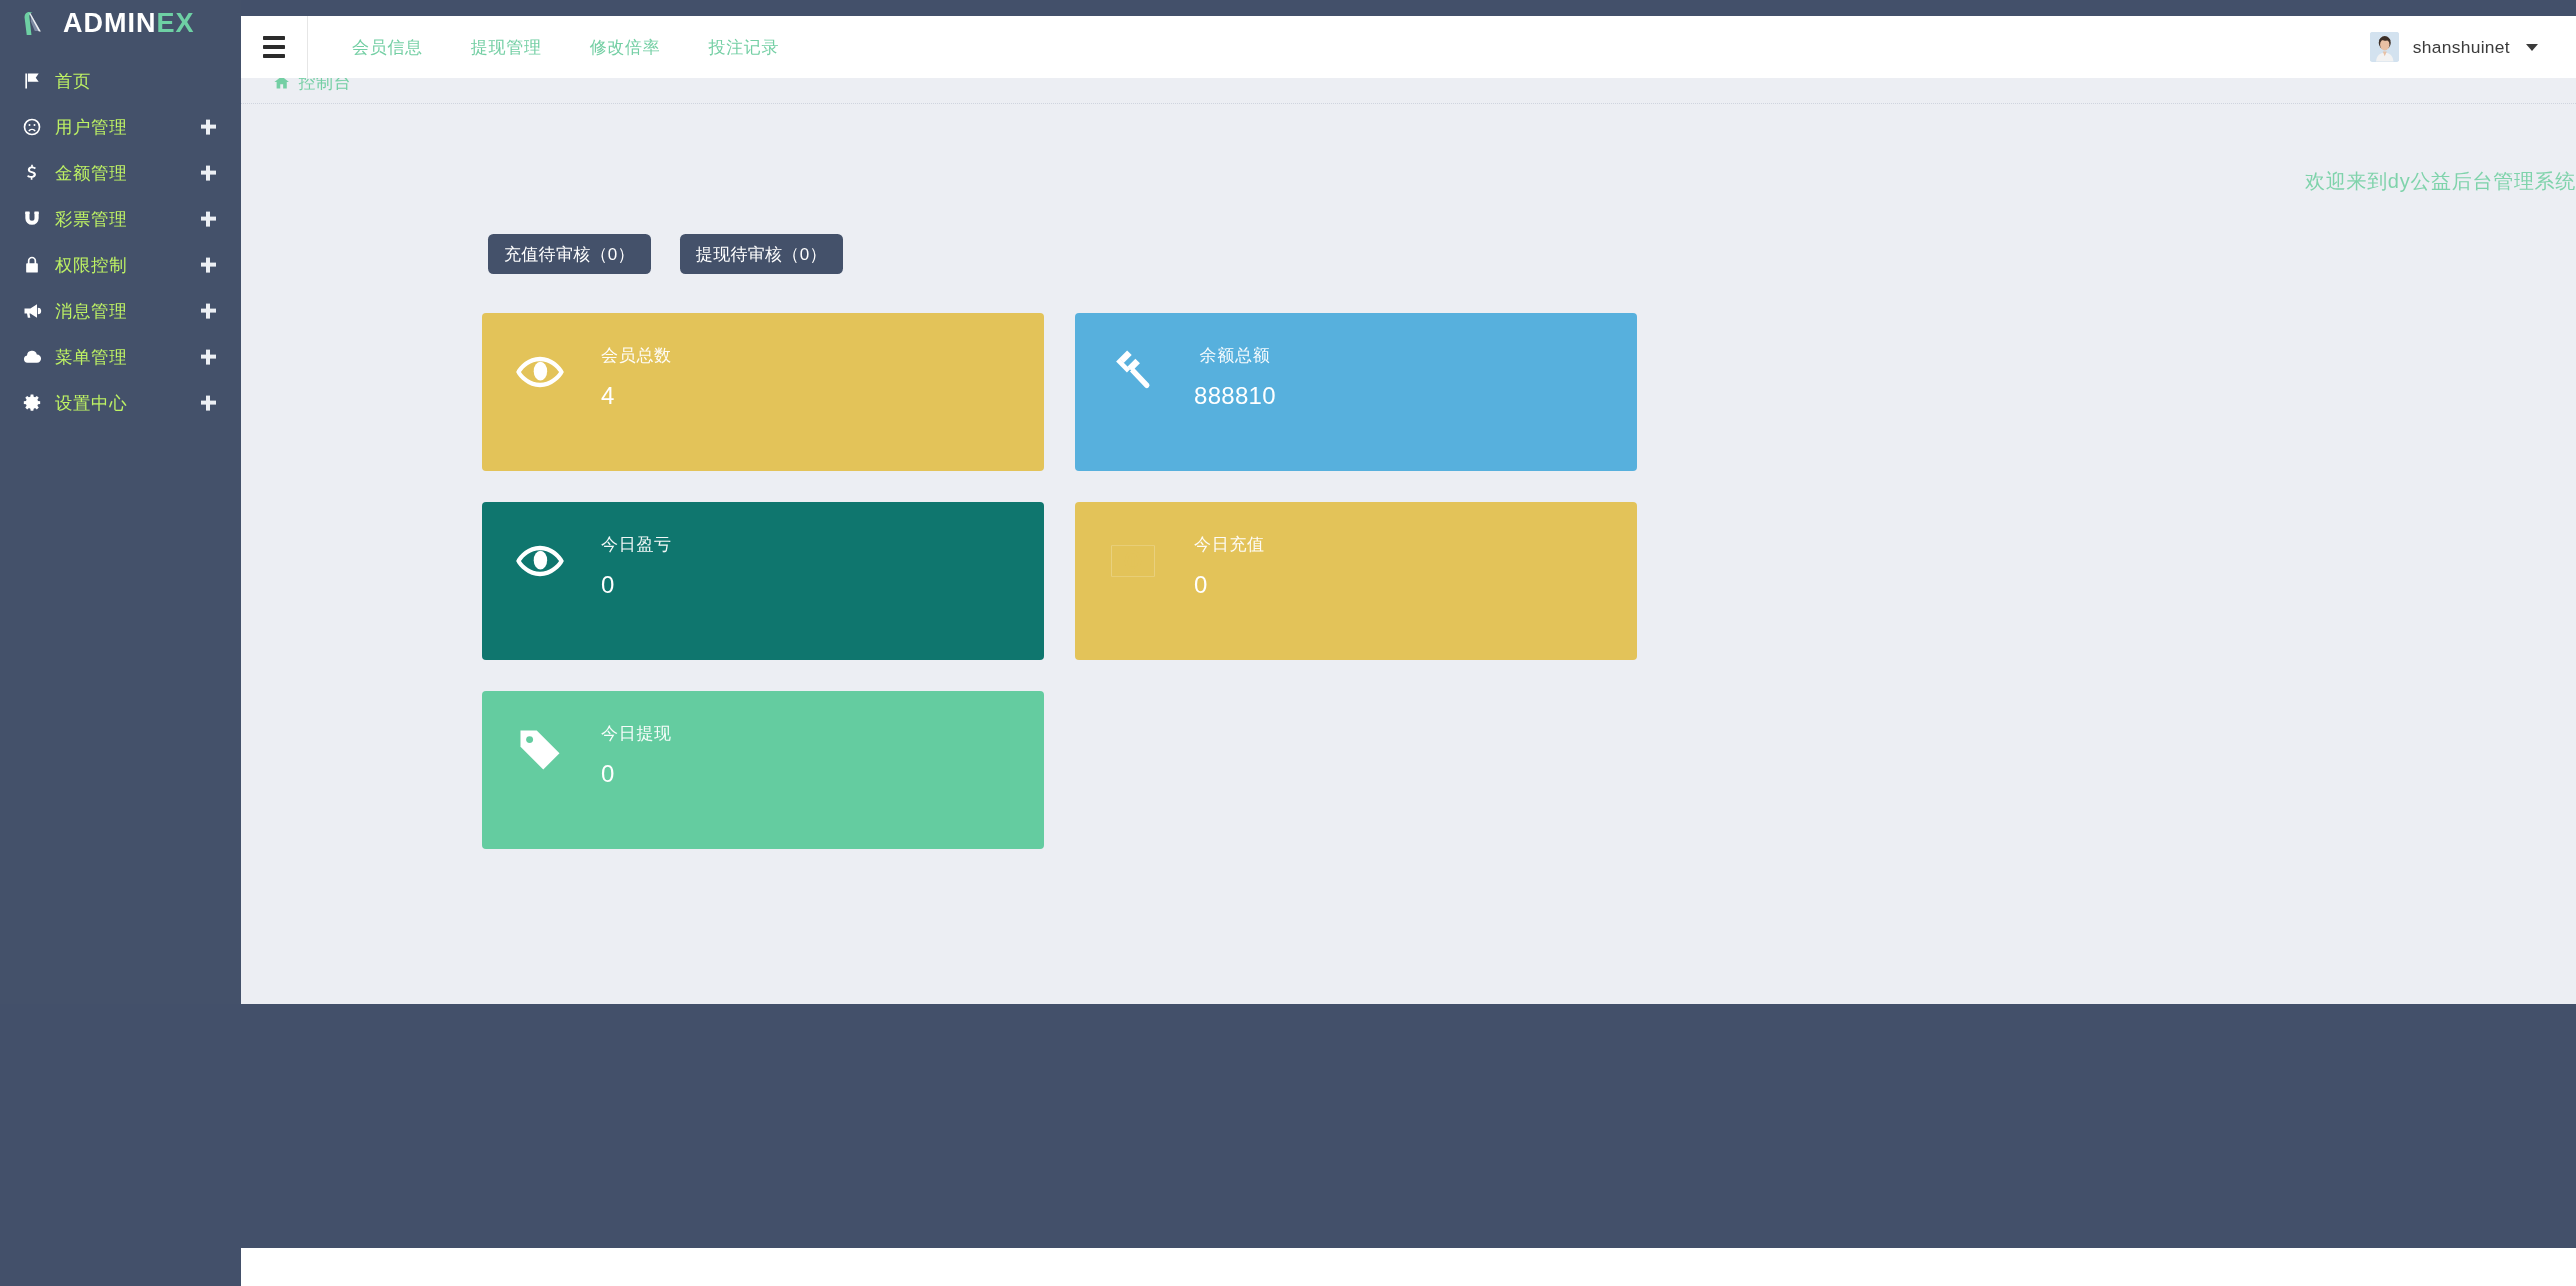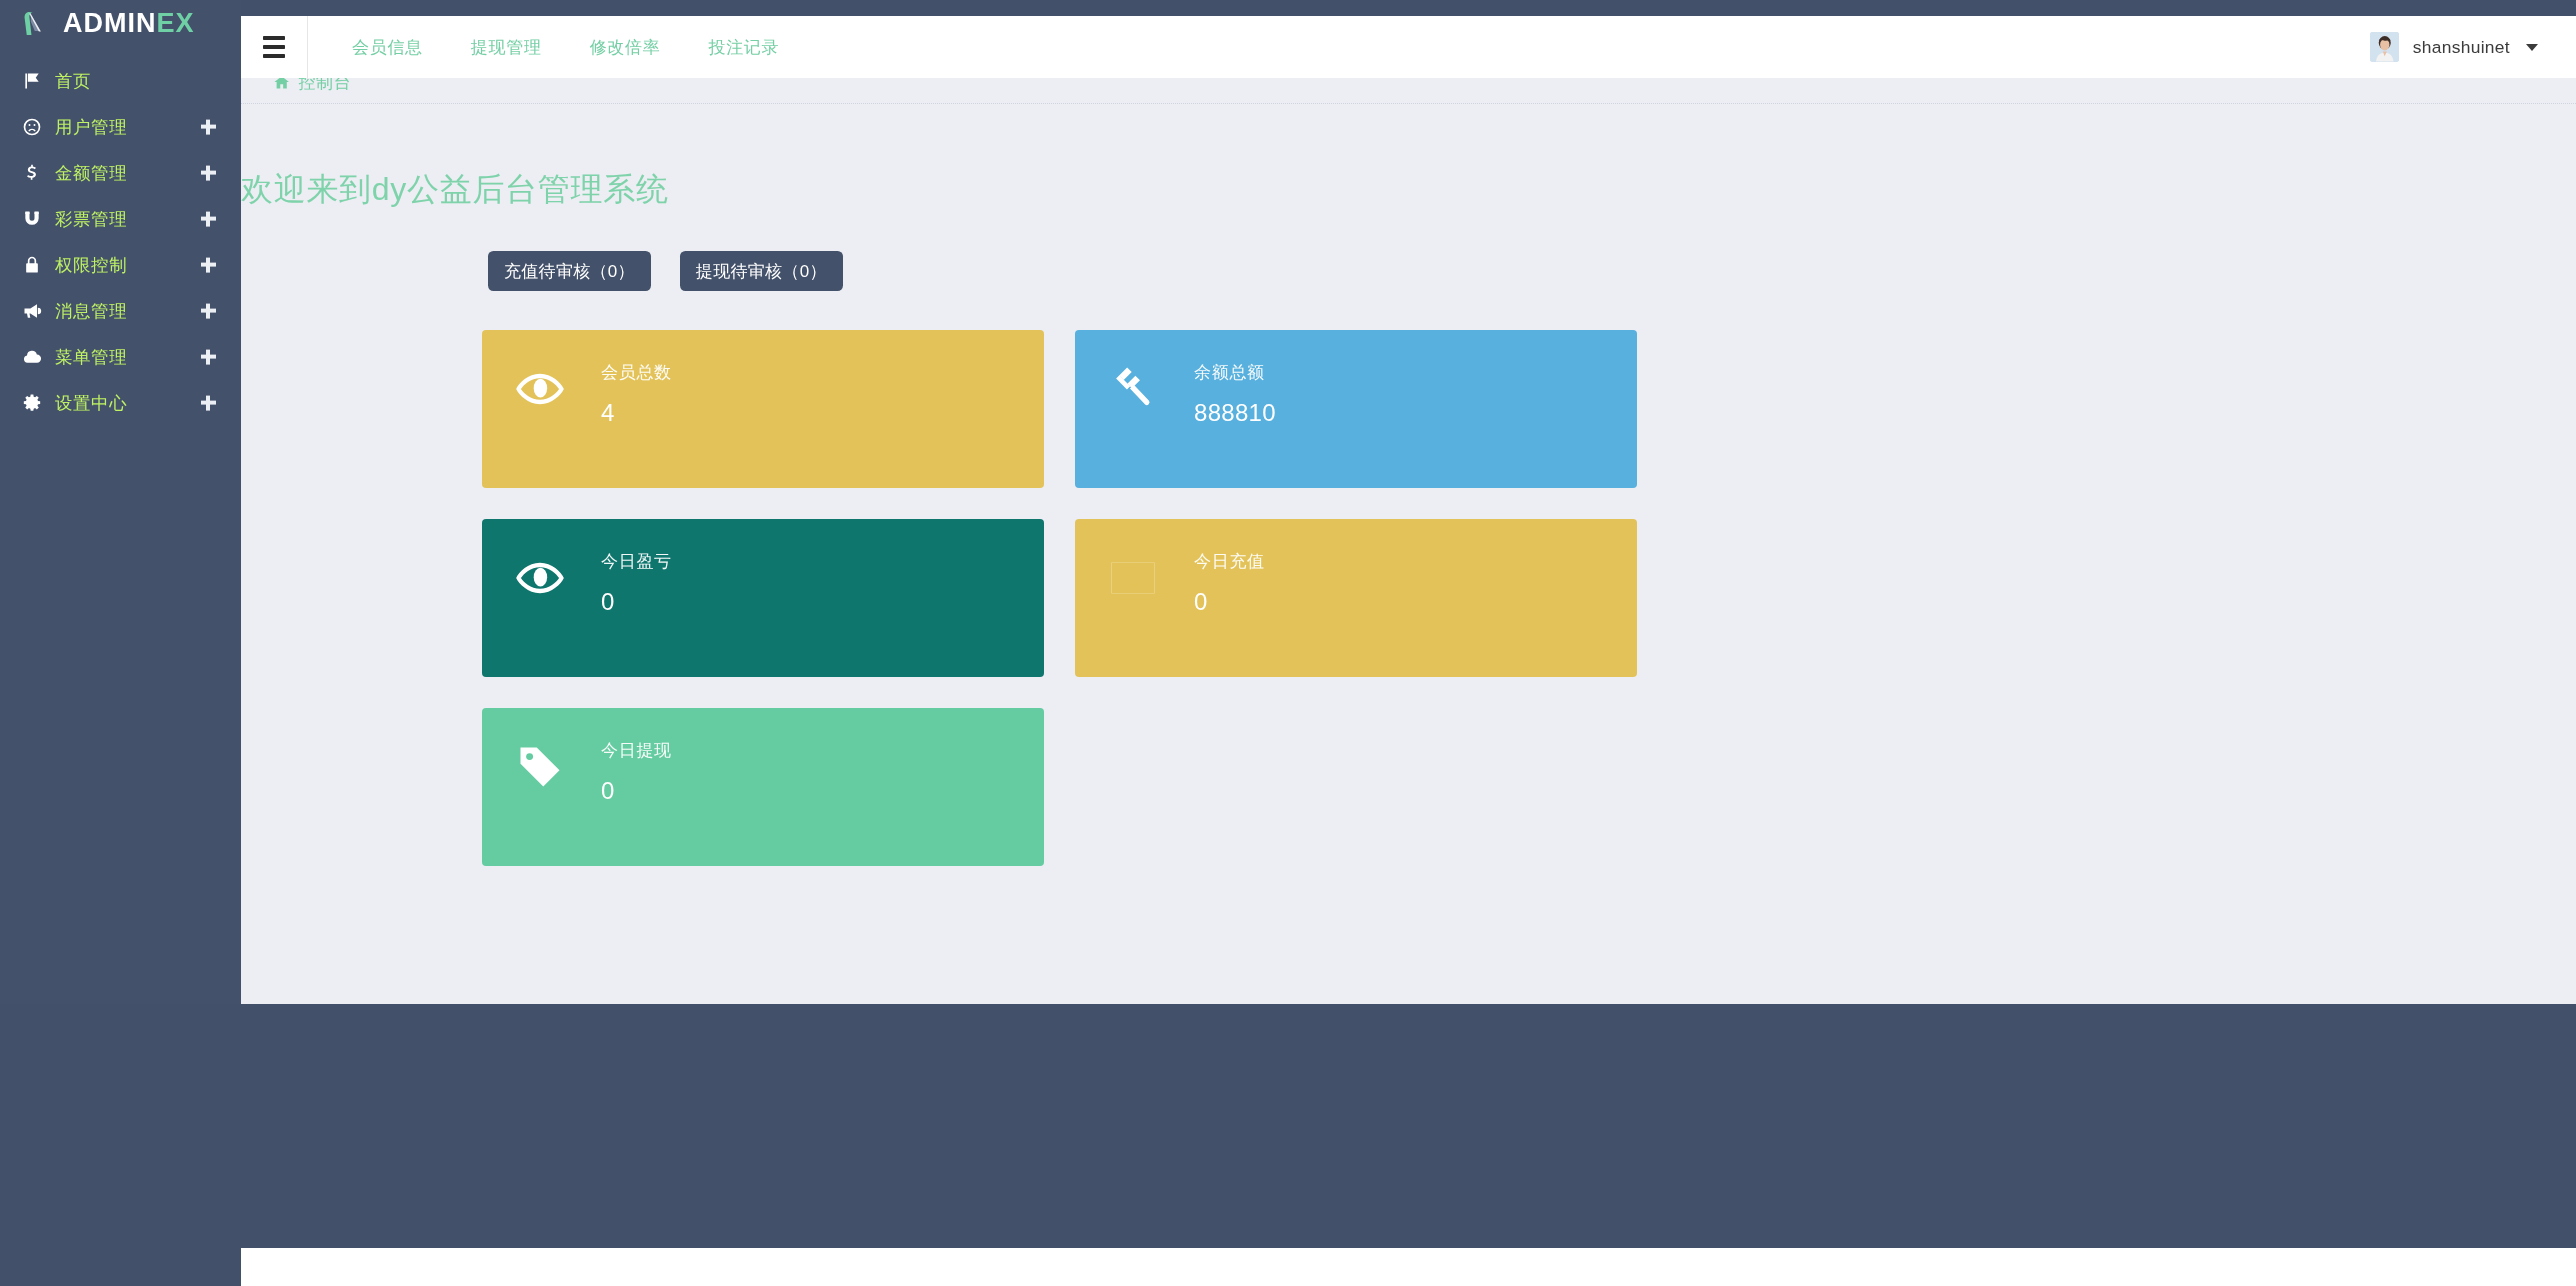--- a/index.html
+++ b/index.html
@@ -180,23 +180,23 @@
     background: #eceef3;
   }
   .breadcrumb-icon { margin-right: 8px; display: flex; align-items: center; }
   .breadcrumb-text {
     font-size: 17px;
     color: #74cfa4;
     letter-spacing: 0.7px;
   }
 
   .welcome {
-    text-align: left;
+    text-align: right;
     color: #7fd3ab;
-    font-size: 32px;
+    font-size: 20px;
     font-weight: normal;
     letter-spacing: 0.7px;
     margin-top: 64px;
   }
 
   .badge-row {
     display: flex;
     gap: 29px;
     margin-top: 39px;
     padding-left: 247px;
@@ -243,20 +243,21 @@
     padding-top: 2.7px;
   }
   .card-icon svg { fill: #ffffff; }
   .card-body { padding-top: 1.3px; }
   .card-title {
     font-size: 17px;
     color: #ffffff;
     opacity: .95;
     letter-spacing: 0.7px;
     margin-bottom: 14.8px;
+    text-align: center;
   }
   .card-value {
     font-size: 24px;
     color: #ffffff;
     letter-spacing: 0.3px;
   }
 
   
   #bottom-strip {
     position: absolute;

